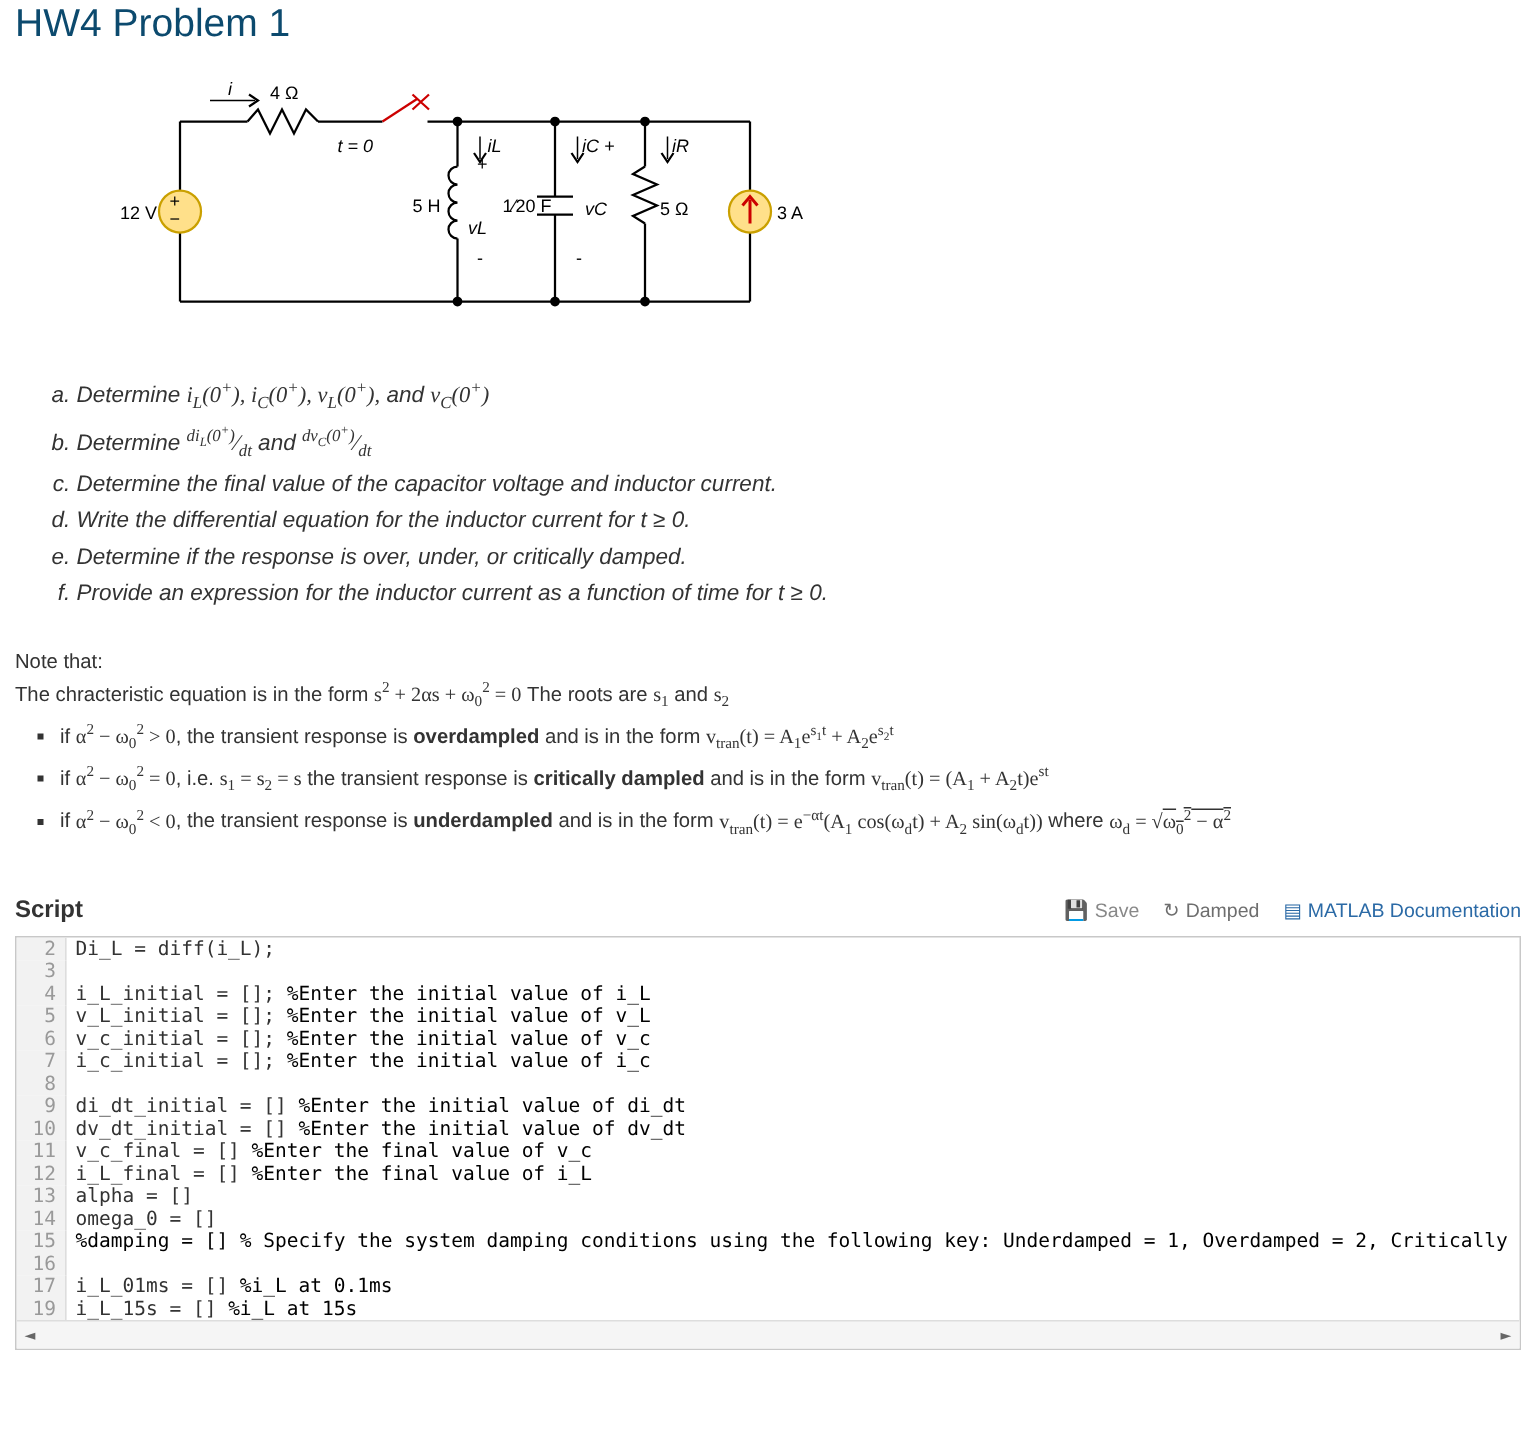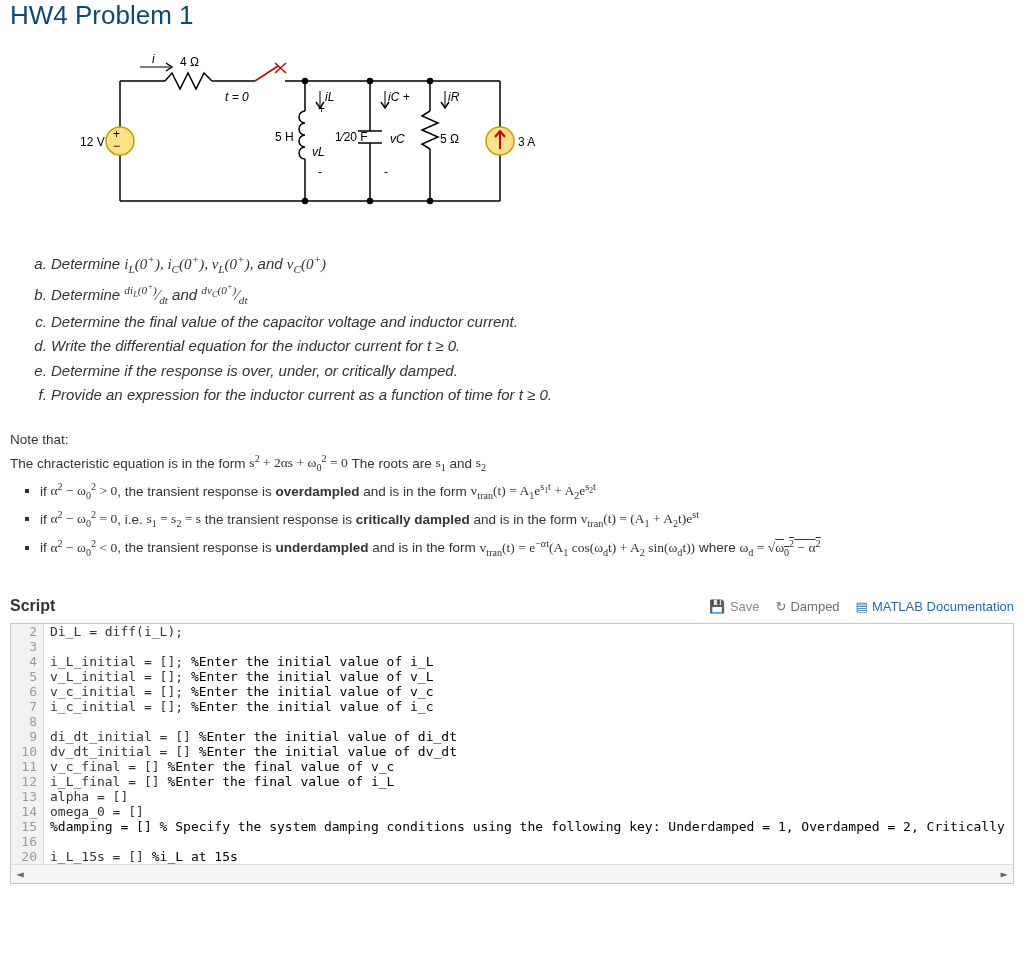--- a/index.html
+++ b/index.html
@@ -231,20 +231,21 @@
       <div class="code-line"><div class="gutter">7</div><div class="code-text"><span>i_c_initial = []; </span><span class="tok-cm">%Enter the initial value of i_c</span></div></div>
       <div class="code-line"><div class="gutter">8</div><div class="code-text"><span></span></div></div>
       <div class="code-line"><div class="gutter">9</div><div class="code-text"><span>di_dt_initial = [] </span><span class="tok-cm">%Enter the initial value of di_dt</span></div></div>
       <div class="code-line"><div class="gutter">10</div><div class="code-text"><span>dv_dt_initial = [] </span><span class="tok-cm">%Enter the initial value of dv_dt</span></div></div>
       <div class="code-line"><div class="gutter">11</div><div class="code-text"><span>v_c_final = [] </span><span class="tok-cm">%Enter the final value of v_c</span></div></div>
       <div class="code-line"><div class="gutter">12</div><div class="code-text"><span>i_L_final = [] </span><span class="tok-cm">%Enter the final value of i_L</span></div></div>
       <div class="code-line"><div class="gutter">13</div><div class="code-text"><span>alpha = []</span></div></div>
       <div class="code-line"><div class="gutter">14</div><div class="code-text"><span>omega_0 = []</span></div></div>
       <div class="code-line"><div class="gutter">15</div><div class="code-text"><span class="tok-cm">%damping = [] % Specify the system damping conditions using the following key: Underdamped = 1, Overdamped = 2, Critically Damped</span></div></div>
       <div class="code-line"><div class="gutter">16</div><div class="code-text"><span></span></div></div>
-      <div class="code-line"><div class="gutter">20</div><div class="code-text"><span>i_L_15s = [] </span><span class="tok-cm">%i_L at 15s</span></div></div>
+      <div class="code-line"><div class="gutter">17</div><div class="code-text"><span>i_L_01ms = [] </span><span class="tok-cm">%i_L at 0.1ms</span></div></div>
+      <div class="code-line"><div class="gutter">19</div><div class="code-text"><span>i_L_15s = [] </span><span class="tok-cm">%i_L at 15s</span></div></div>
     </div>
   <div class="scroll-hbar">
     <span class="arrow">◄</span>
     <span></span>
     <span class="arrow">►</span>
   </div>
 </div>
 
 </body></html>

